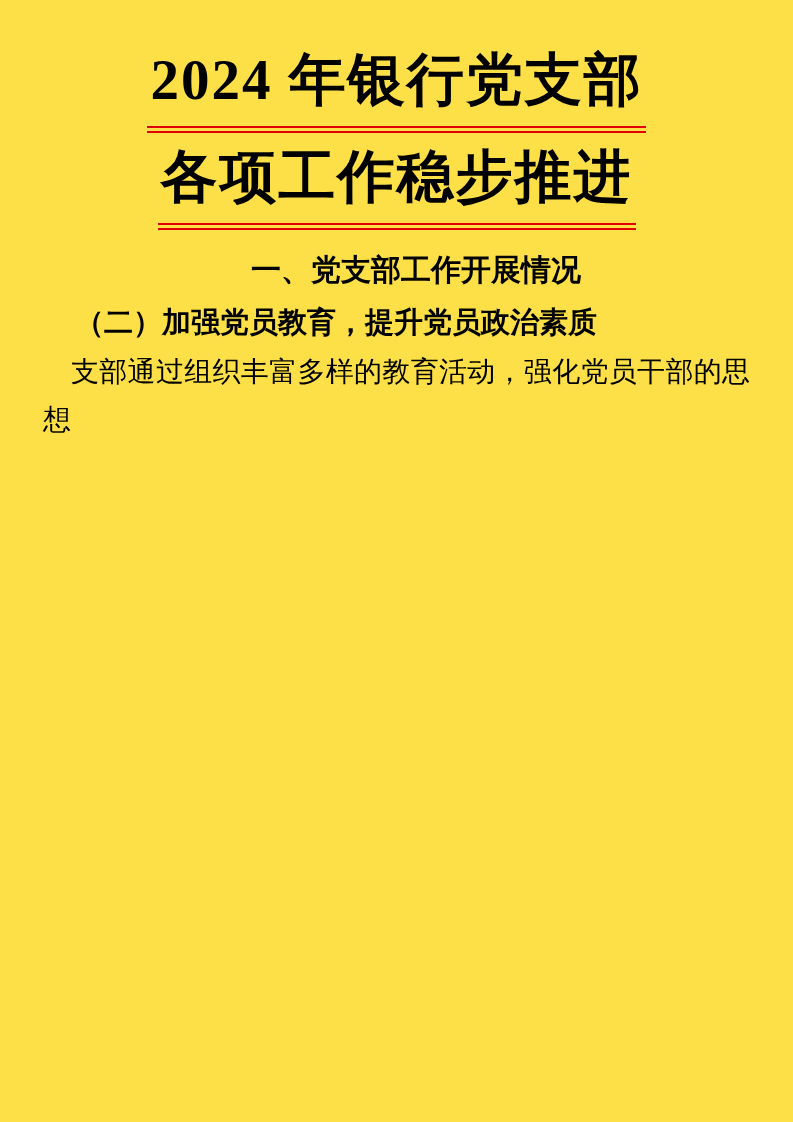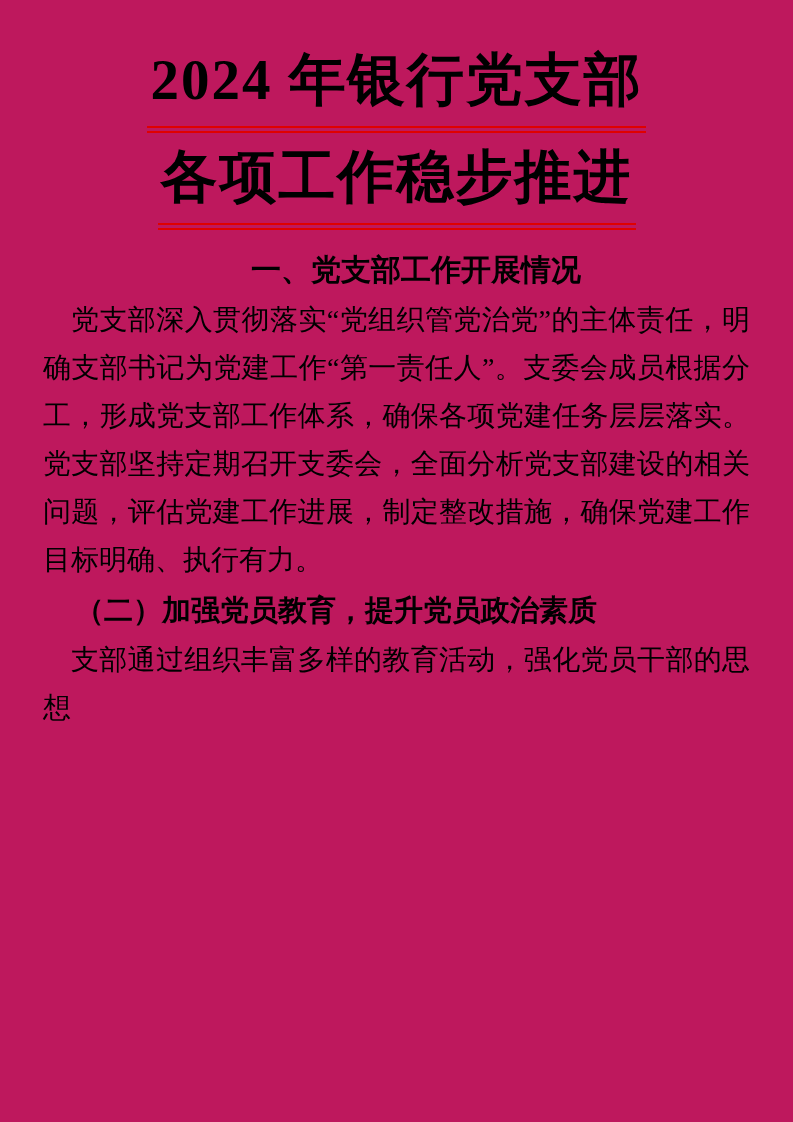--- a/index.html
+++ b/index.html
@@ -5,21 +5,21 @@
   html, body {
     margin: 0;
     padding: 0;
     background: #ffffff;
   }
   .page {
     position: relative;
     width: 793px;
     height: 1122px;
     margin: 0 auto;
-    background: #be185d;
+    background: #fde047;
     box-sizing: border-box;
     padding: 36px 43px 0 43px;
     overflow: hidden;
     color: #000000;
     font-family: "Liberation Serif", serif;
   }
   .title-block {
     text-align: center;
     font-family: "Liberation Serif", serif;
     font-weight: bold;
@@ -75,20 +75,19 @@
     </div>
     <div class="title-line">
       <span class="title-underline">各项工作稳步推进</span>
     </div>
   </div>
 
 
   <h2 class="heading-1">一、党支部工作开展情况</h2>
 
 
-  <p class="para">党支部深入贯彻落实“党组织管党治党”的主体责任，明确支部书记为党建工作“第一责任人”。支委会成员根据分工，形成党支部工作体系，确保各项党建任务层层落实。党支部坚持定期召开支委会，全面分析党支部建设的相关问题，评估党建工作进展，制定整改措施，确保党建工作目标明确、执行有力。</p>
 
 
   <h3 class="heading-2">（二）加强党员教育，提升党员政治素质</h3>
 
   <p class="para">支部通过组织丰富多样的教育活动，强化党员干部的思想</p>
 
 </div>
 
 </body></html>

